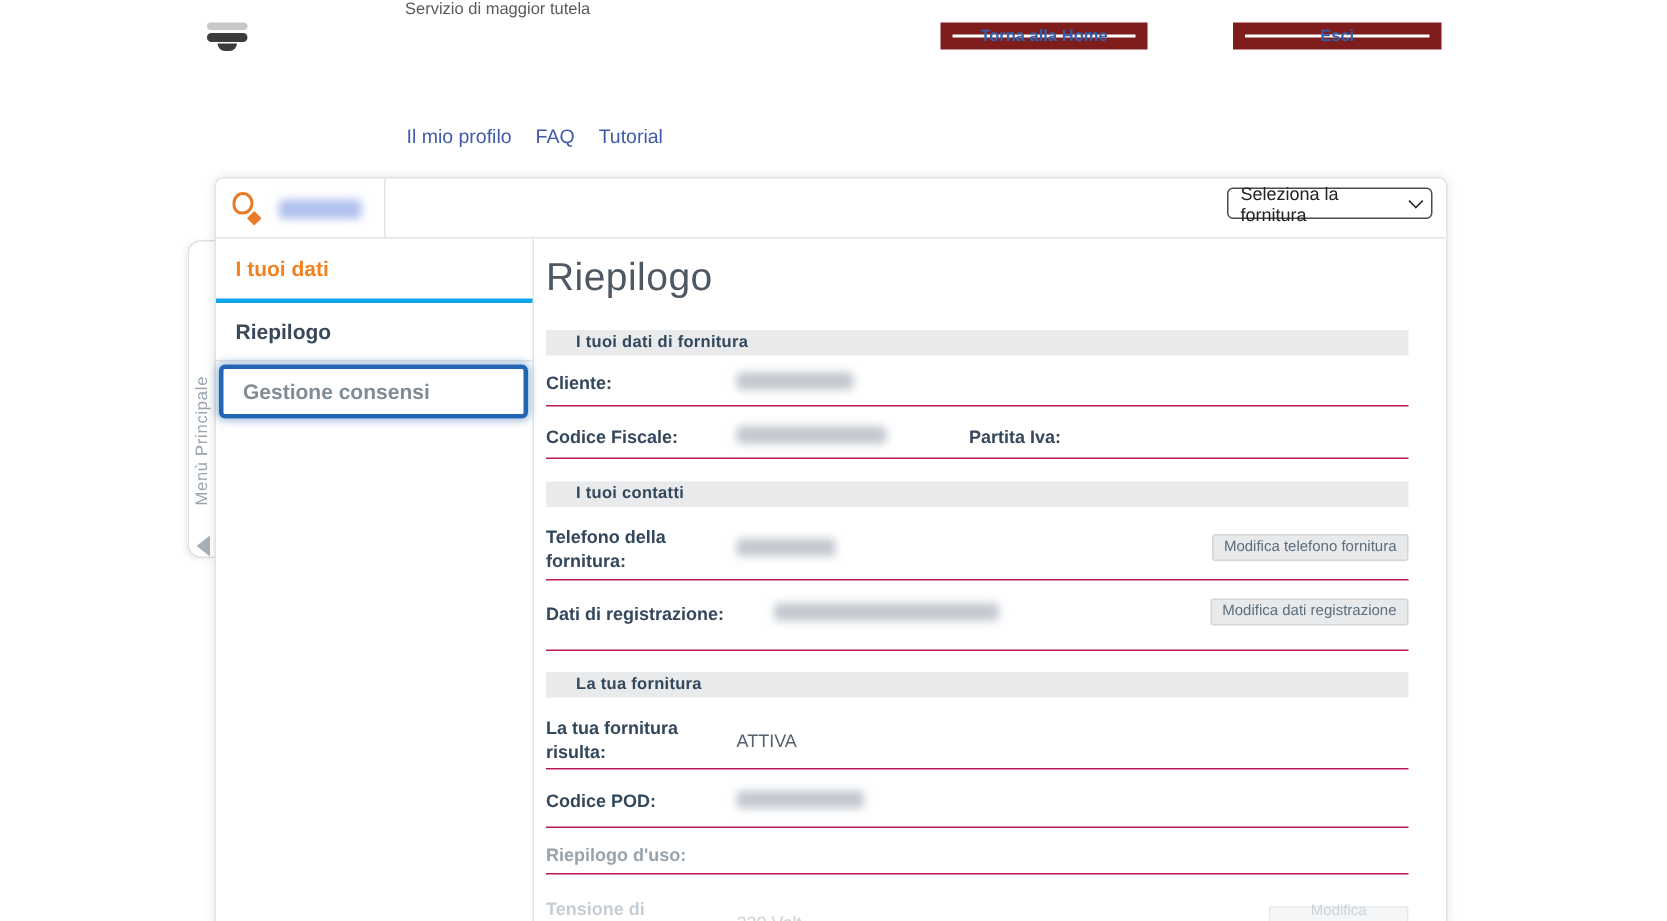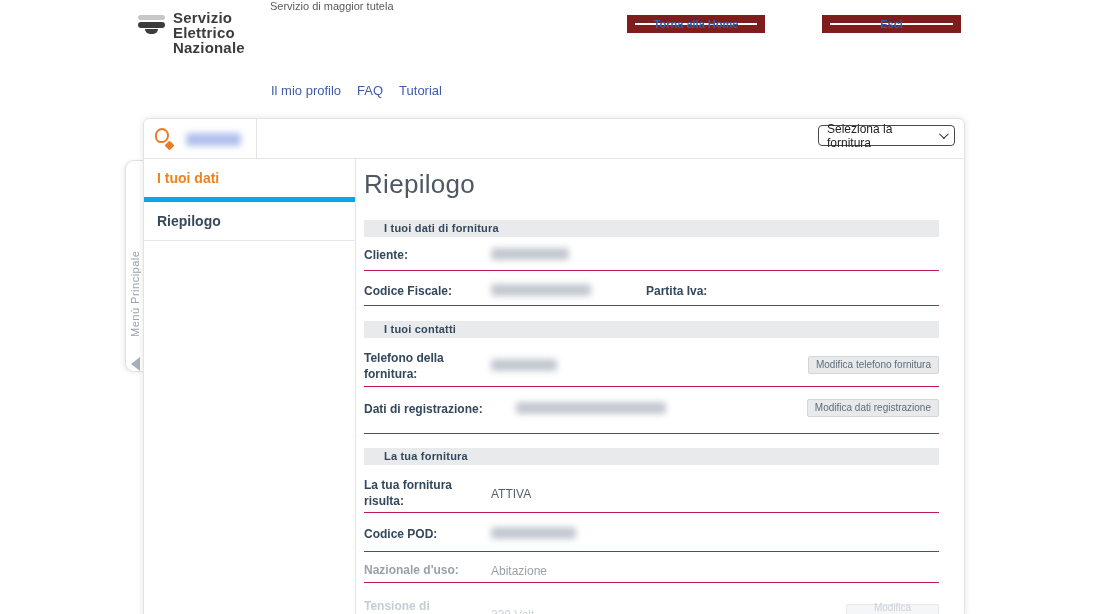--- a/index.html
+++ b/index.html
@@ -51,21 +51,21 @@
 
   .select-box { position:absolute; right:9px; top:6px; width:137px; height:21px; background:#fff;
     border:1px solid #4a4a4a; border-radius:4px; display:flex; align-items:center;
     padding:0 8px; font-size:12px; color:#222; cursor:pointer; justify-content:space-between; }
   .select-chevron { width:7px; height:7px; border-right:1.6px solid #222; border-bottom:1.6px solid #222;
     transform:rotate(45deg) translateY(-2px); }
 
   
   .sidebar { position:absolute; left:0; top:40px; width:212px; height:460px; border-right:1px solid #e4e4e4; }
   .side-item { display:flex; align-items:center; padding-left:13px; font-size:14px; font-weight:600; cursor:pointer; }
-  .si-1 { height:43px; color:#f3821e; border-bottom:5px solid #0ea5e9; }
+  .si-1 { height:43px; color:#f3821e; border-bottom:3px solid #0ea5e9; }
   .si-2 { height:39px; color:#38495a; border-bottom:1px solid #e6e6e6; }
   .si-3 { height:36px; margin:2px 3px 0 2px; color:#7f8b95;
     border:3px solid #2265b4; border-radius:4px; box-shadow:0 0 6px 1px rgba(34,101,180,.5); }
 
   
   .content { position:absolute; left:212px; top:0; width:610px; height:500px; padding-left:8px; }
   .page-title { margin-top:50px; font-size:26px; font-weight:400; color:#4d5863; letter-spacing:.3px; }
 
   .inner { width:575px; }
   .section-bar { margin-top:20px; height:17px; background:#e9eaec; color:#33485c;
@@ -104,25 +104,20 @@
 </style>
 </head>
 <body>
 
 <div class="abs logo-wrap">
   <div class="logo-icon">
     <div class="b1"></div>
       <div class="b2"></div>
       <div class="b3"></div>
   </div>
-  <div class="logo-text">
-    <div>Servizio</div>
-    <div>Elettrico</div>
-    <div>Nazionale</div>
-  </div>
 </div>
 <div class="abs tagline">Servizio di maggior tutela</div>
 
 <button class="abs top-btn btn-home">Torna alla Home</button>
 <button class="abs top-btn btn-esci">Esci</button>
 
 <div class="abs nav">
   <span>Il mio profilo</span>
   <span>FAQ</span>
   <span>Tutorial</span>
@@ -148,20 +143,23 @@
     </div>
   </div>
 
   <div class="sidebar">
     <div class="side-item si-1">
       <span>I tuoi dati</span>
     </div>
     <div class="side-item si-2">
       <span>Riepilogo</span>
     </div>
+    <div class="side-item si-3">
+      <span>Gestione consensi</span>
+    </div>
   </div>
 
   <div class="content">
     <div class="page-title">Riepilogo</div>
 
     <div class="inner">
 
       <div class="section-bar">I tuoi dati di fornitura</div>
 
       <div class="row r-cliente">
@@ -206,22 +204,21 @@
       </div>
 
       <div class="row r-pod">
         <div class="row-label">Codice POD:</div>
         <div class="row-value">
           <span class="chip-gray redact w85"></span>
         </div>
       </div>
 
       <div class="row r-tip muted">
-        <div class="row-label">Nazionale d'uso:</div>
-        <div class="row-value">Abitazione</div>
+        <div class="row-label">Riepilogo d'uso:</div>
       </div>
 
       <div class="row r-ten disabled">
         <div class="row-label">Tensione di alimentazione:</div>
         <div class="row-value">230 Volt</div>
         <button class="gray-btn dis btn-sm">Modifica tensione</button>
       </div>
 
     </div>
   </div>

